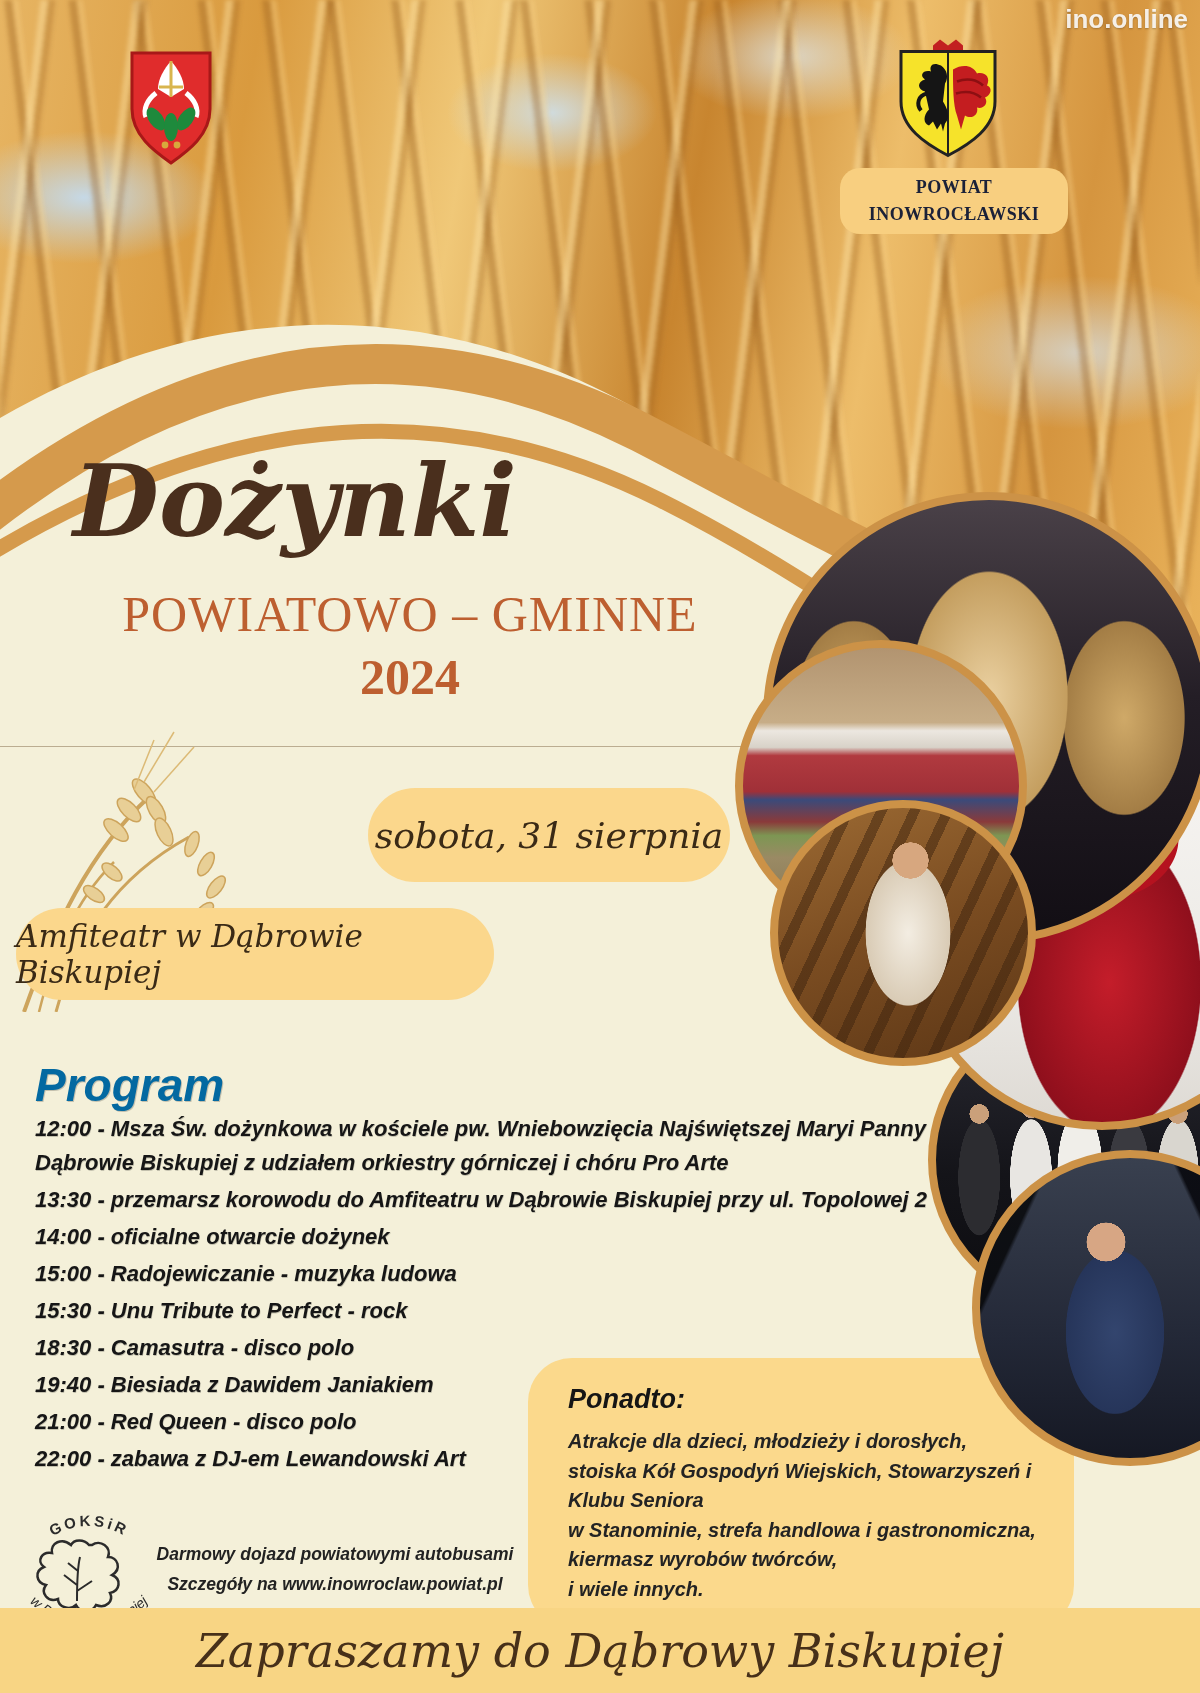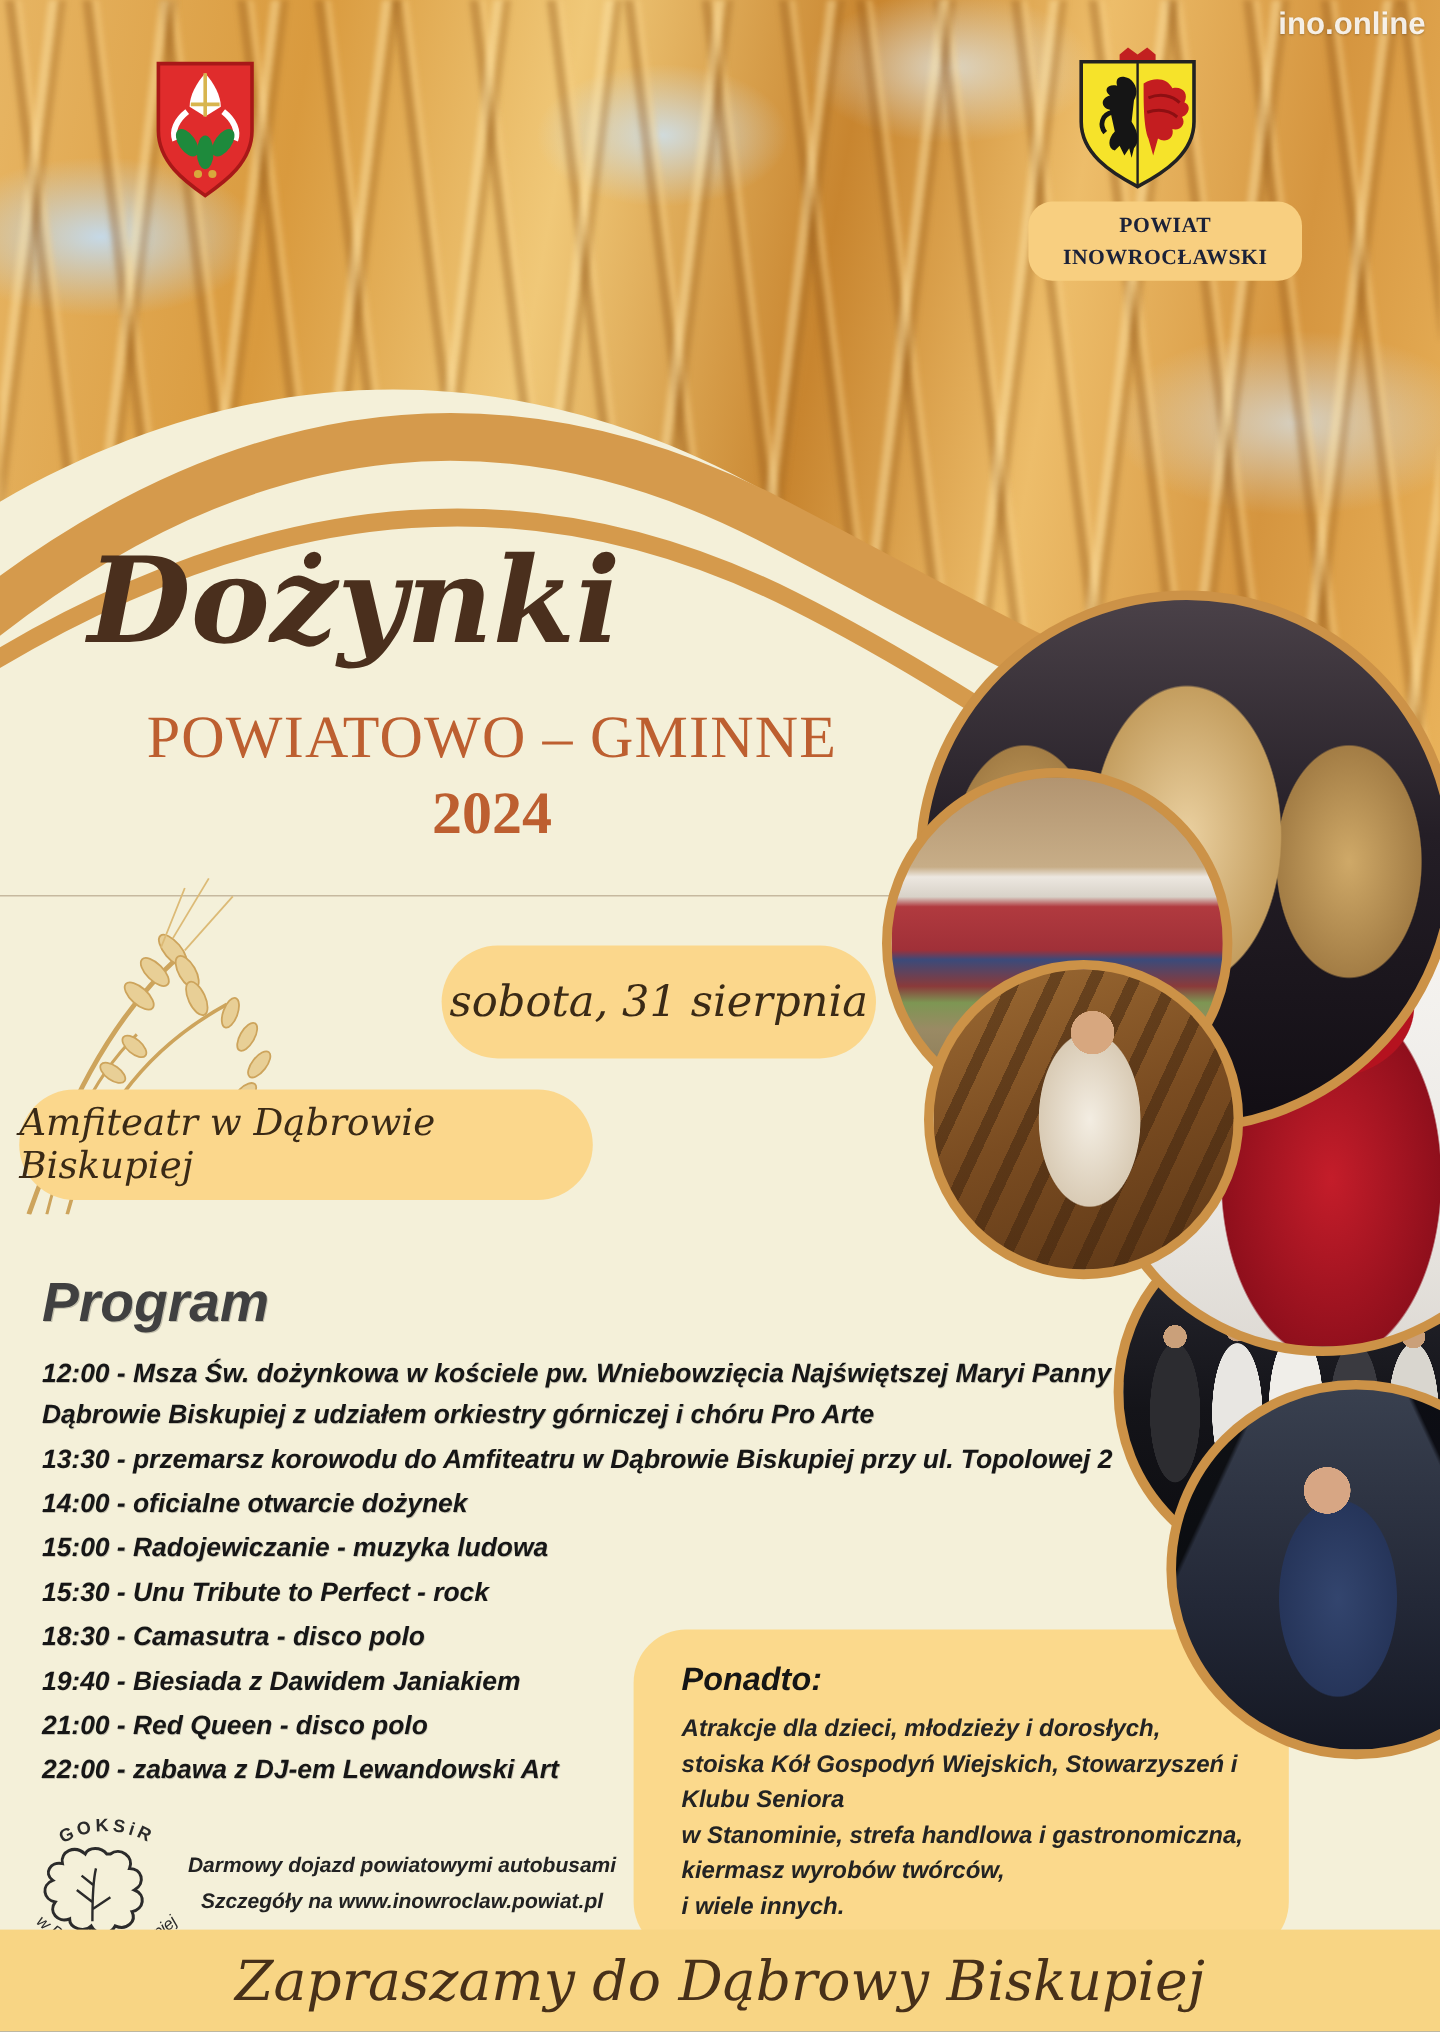--- a/index.html
+++ b/index.html
@@ -34,21 +34,21 @@
   .coat{position:absolute;z-index:5;}
   .coat-left{left:126px;top:44px;}
   .coat-right{left:893px;top:36px;}
   .badge-pill{
     position:absolute;z-index:5;background:#f8cf80;border-radius:20px;
     display:flex;flex-direction:column;justify-content:center;align-items:center;
     font-family:"Liberation Serif",serif;font-weight:bold;color:#1b2138;
     letter-spacing:.5px;text-align:center;
   }
   .badge-left{left:46px;top:184px;width:264px;height:70px;font-size:18px;line-height:1.5;}
-  .badge-right{left:840px;top:168px;width:228px;height:66px;font-size:18px;line-height:1.5;margin-left:17px;}
+  .badge-right{left:840px;top:168px;width:228px;height:66px;font-size:18px;line-height:1.5;}
   
   .title-script{
     position:absolute;left:60px;top:443px;width:470px;z-index:3;text-align:center;
     font-family:"DejaVu Serif",serif;font-style:italic;font-weight:bold;
     font-size:99px;color:#4a2f1d;
   }
   .subtitle{
     position:absolute;left:40px;top:585px;width:740px;z-index:3;text-align:center;
     font-family:"Liberation Serif",serif;font-size:50px;font-weight:400;
     color:#bd5f30;letter-spacing:1px;
@@ -60,21 +60,21 @@
   
   .pill{
     position:absolute;z-index:3;background:#fbd78c;display:flex;align-items:center;justify-content:center;
     font-family:"DejaVu Serif",serif;font-style:italic;color:#3a2a16;
   }
   .pill-date{left:368px;top:788px;width:362px;height:94px;border-radius:48px;font-size:36px;}
   .pill-venue{left:16px;top:908px;width:478px;height:92px;border-radius:46px;font-size:31px;}
   
   .program{position:absolute;left:35px;top:1058px;width:950px;z-index:3;color:#161616;}
   .program h2{
-    margin:0 0 16px 0;font-size:46px;font-style:italic;font-weight:bold;color:#404040;
+    margin:0 0 0 0;font-size:46px;font-style:italic;font-weight:bold;color:#0369a1;
     text-shadow:1px 1px 0 rgba(0,0,0,.2);
   }
   .p-row{
     font-size:22px;font-weight:bold;font-style:italic;line-height:34px;margin-bottom:3px;
     text-shadow:.5px .5px 0 rgba(0,0,0,.2);
   }
   
   .circ{position:absolute;border-radius:50%;border:8px solid #cc9247;box-sizing:border-box;overflow:hidden;}
   .c-trio{left:763px;top:492px;width:452px;height:452px;z-index:7;
     background:

